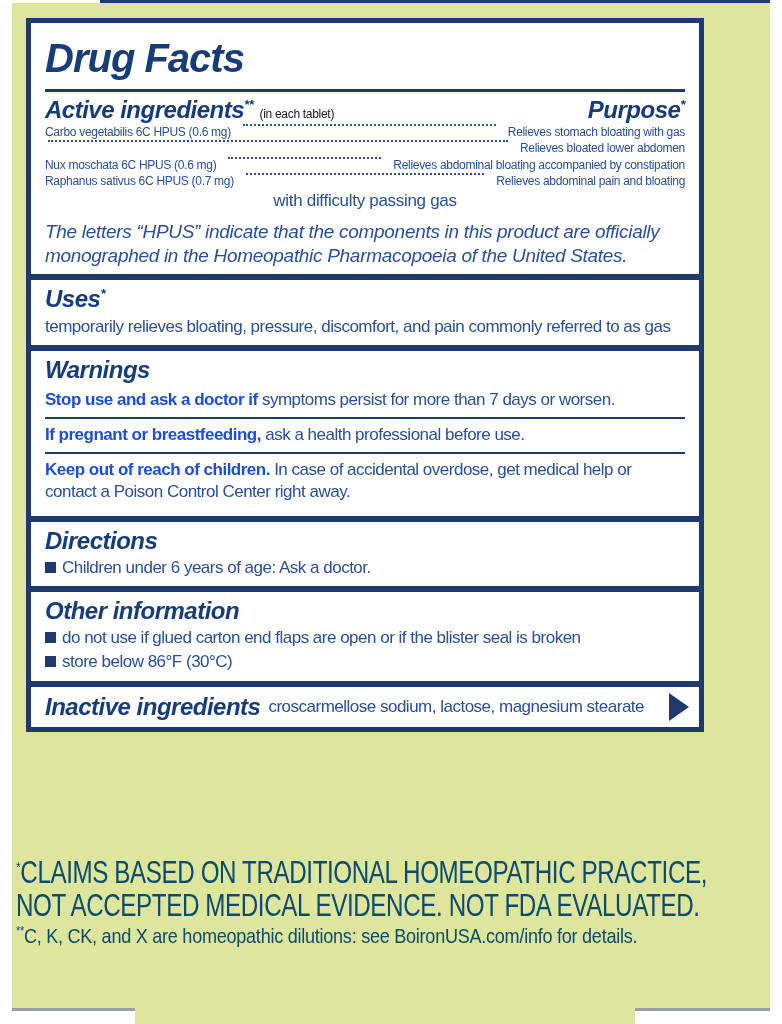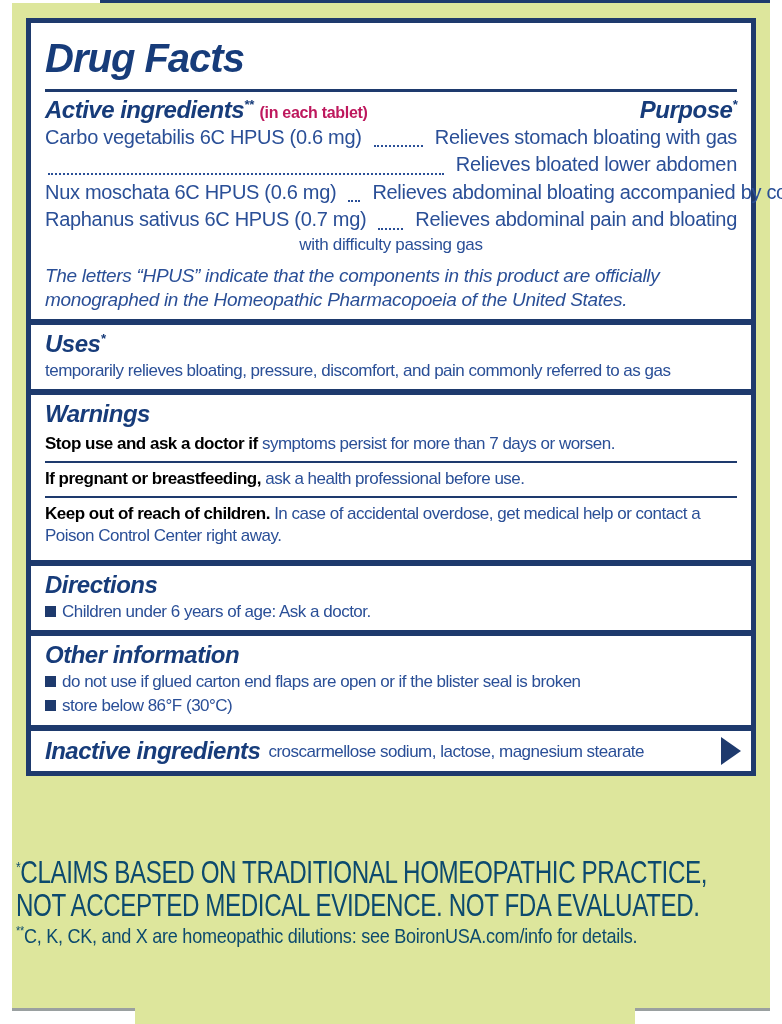--- a/index.html
+++ b/index.html
@@ -8,50 +8,50 @@
     font-family:"Liberation Sans",sans-serif;overflow:hidden;
   }
   .green-bg{position:absolute;left:12px;top:3px;width:758px;height:1005px;background:#dde69c;}
   .top-edge-line{position:absolute;left:100px;top:0;width:670px;height:3px;background:#1e3a6d;}
   .bottom-tab{position:absolute;left:135px;top:1008px;width:500px;height:16px;background:#dde69c;}
   .edge-shadow{position:absolute;height:3px;background:#9aa0a0;top:1008px;}
   .edge-shadow.left{left:12px;width:123px;}
   .edge-shadow.right{left:635px;width:135px;}
 
   .panel{
-    position:absolute;left:26px;top:18px;width:730px;box-sizing:border-box;
+    position:absolute;left:26px;top:18px;width:678px;box-sizing:border-box;
     background:#ffffff;border:5px solid #1e3a6d;color:#2a4f97;
   }
   .sect{padding:5px 14px 7px 14px;}
   .divider{height:6px;background:#1e3a6d;}
 
   .title{
     font-style:italic;font-weight:bold;font-size:40px;color:#173c7a;
     letter-spacing:-1px;padding:8px 0 6px 0;
   }
   .title-rule{height:3px;background:#1e3a6d;margin:2px 0 4px 0;}
 
   .h2{font-style:italic;font-weight:bold;font-size:24px;color:#173c7a;letter-spacing:-0.5px;line-height:1.15;}
   .h2 sup{font-size:55%;}
-  .note{font-style:normal;font-weight:bold;font-size:16px;color:#be185d;letter-spacing:-0.3px;}
+  .note{font-style:normal;font-weight:normal;font-size:12px;color:#0f172a;letter-spacing:-0.3px;}
 
   .active-head{display:flex;justify-content:space-between;align-items:baseline;margin-top:2px;}
 
-  .ing-row{display:flex;align-items:flex-end;font-size:20px;letter-spacing:-0.3px;line-height:1.38;gap:9px;}
+  .ing-row{display:flex;align-items:flex-start;font-size:12px;letter-spacing:-0.3px;line-height:1.38;gap:9px;}
   .ing-name{white-space:nowrap;}
   .ing-purpose{white-space:nowrap;text-align:right;}
   .leader{flex:1;min-width:12px;border-bottom:2px dotted #2a4f97;margin:0 3px 4px 3px;}
   .ing-cont{text-align:center;font-size:17px;letter-spacing:-0.3px;line-height:1.3;}
 
   .hpus-note{font-style:italic;font-size:19px;max-width:660px;margin-top:8px;line-height:1.25;letter-spacing:-0.3px;}
 
   .body-text{font-size:17px;letter-spacing:-0.5px;line-height:1.3;margin-top:3px;}
 
   .warn-item{font-size:17px;letter-spacing:-0.5px;line-height:1.3;padding:5px 0 6px 0;}
-  .warn-item b{color:#000000;margin-top:33px;}
+  .warn-item b{color:#1d4ed8;margin-top:33px;}
   .thin-rule{height:2px;background:#1e3a6d;}
 
   .sq{display:inline-block;width:11px;height:11px;background:#1e3a6d;margin-right:6px;}
   .bullet-line{font-size:17px;letter-spacing:-0.5px;line-height:1.32;margin-top:2px;}
 
   .inactive-row{display:flex;align-items:center;padding:6px 10px 6px 14px;}
   .inactive-row .h2{margin-right:8px;white-space:nowrap;text-align:right;}
   .inactive-row .body-text{margin-top:2px;flex:1;}
   .arrow{width:0;height:0;border-top:14px solid transparent;border-bottom:14px solid transparent;border-left:20px solid #1e3a6d;margin-left:auto;}
 

